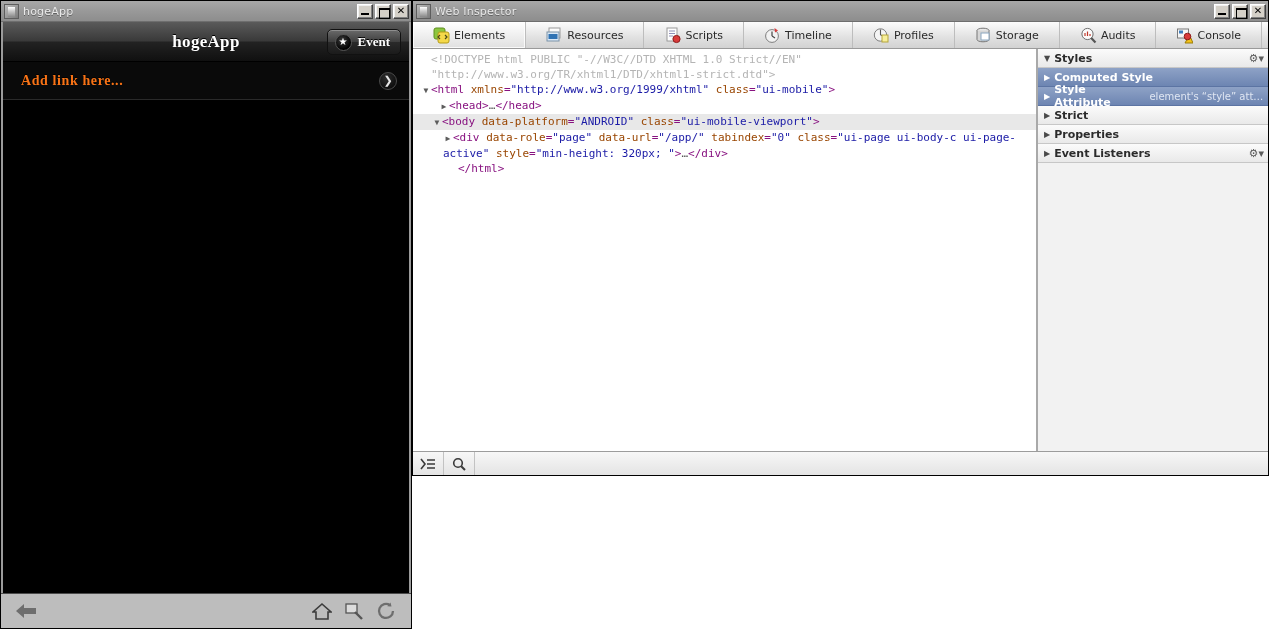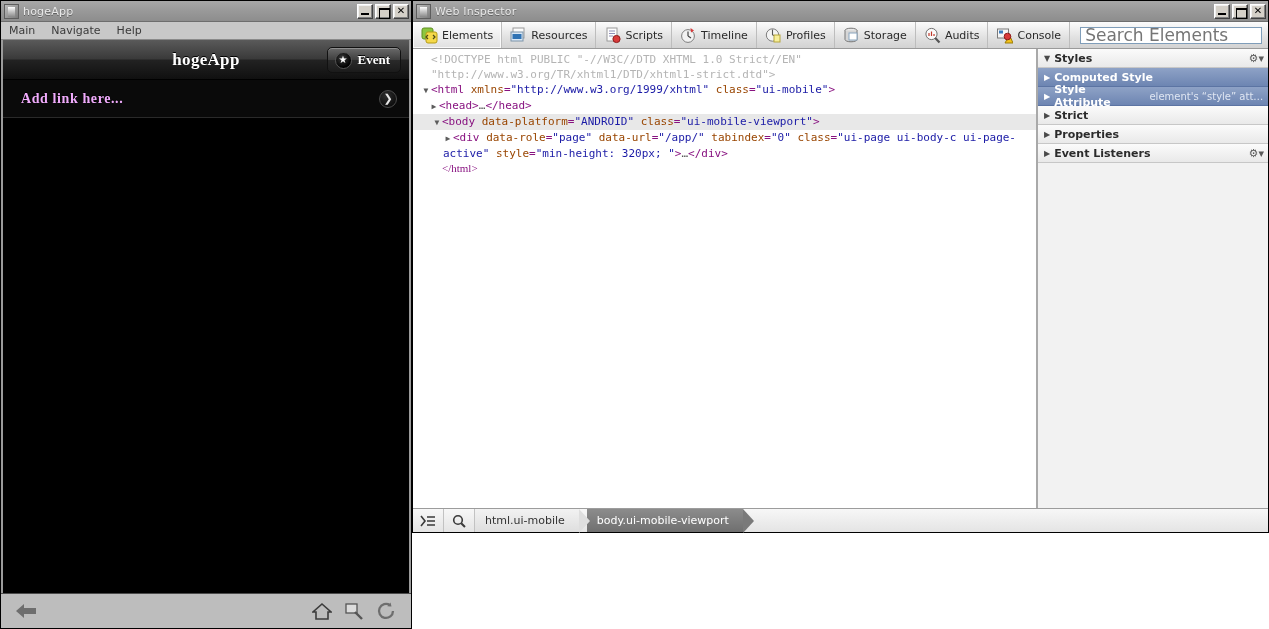--- a/index.html
+++ b/index.html
@@ -140,21 +140,21 @@
   .jqm-listitem {
     height: 38px;
     background: #0a0a0a;
     border-bottom: 1px solid #2a2a2a;
     display: flex; align-items: center;
     padding: 0 12px 0 18px;
     cursor: pointer;
   }
   .jqm-listitem .txt {
     flex: 1 1 auto;
-    color: #f0abfc;
+    color: #f97316;
     font-size: 14px;
     font-weight: bold;
     font-family: "Liberation Serif", serif;
     letter-spacing: .6px;
     text-shadow: 0 -1px 0 #000;
   }
   .chev {
     width: 18px; height: 18px; border-radius: 50%;
     border: 1px solid #4a4a4a;
     display: flex; align-items: center; justify-content: center;
@@ -173,32 +173,32 @@
   .app-bottombar .spacer { flex: 1 1 auto; }
   .nav-ico {
     width: 26px; height: 26px;
     display: flex; align-items: center; justify-content: center;
     color: #4f4f4f;
     cursor: pointer;
     margin-left: 6px;
   }
 
   
-  #inspector-window { left: 412px; top: 0; width: 857px; height: 533px; background:#1d4ed8;}
+  #inspector-window { left: 412px; top: 0; width: 857px; height: 476px; background:#1d4ed8;}
   .insp-toolbar {
     height: 27px;
     background: linear-gradient(to bottom, #fcfcfc 0%, #e3e3e3 55%, #d2d2d2 100%);
     border-bottom: 1px solid #9a9a9a;
     display: flex;
     align-items: stretch;
     flex: 0 0 auto;
   }
   .insp-tab {
     display: flex; align-items: center; gap: 4px;
-    padding: 0 8px;
+    padding: 0 20px;
     font-size: 11px;
     color: #2a2a2a;
     border-right: 1px solid #bdbdbd;
     cursor: pointer;
     white-space: nowrap;
   }
   .insp-tab.active {
     background: linear-gradient(to bottom,#ffffff,#e0e0e0);
     box-shadow: inset 0 0 0 1px rgba(255,255,255,.8);
   }
@@ -333,25 +333,20 @@
   <div class="titlebar">
     <div class="title-icon"></div>
     <div class="title-text">hogeApp</div>
     <div class="win-btns">
       <div class="win-btn gl-min"></div>
       <div class="win-btn gl-max"></div>
       <div class="win-btn gl-close">✕</div>
     </div>
   </div>
 
-  <div class="menubar">
-    <div class="mi">Main</div>
-    <div class="mi">Navigate</div>
-    <div class="mi">Help</div>
-  </div>
 
   <div class="app-viewport">
     <div class="jqm-header">
       <div class="jqm-title">hogeApp</div>
       <div class="jqm-login">
         <span class="star-badge">★</span>
         <span class="lbl">Event</span>
       </div>
     </div>
 
@@ -495,24 +490,24 @@
       <input class="search-inp" type="text" placeholder="Search Elements" style="">
     </div>
   </div>
 
   <div class="insp-body">
 
     <div class="dom-pane" id="dom-pane">
         <div class="dom-line" style="padding-left: 8px;"><span class="tw"></span><span class="c-doctype">&lt;!DOCTYPE html PUBLIC "-//W3C//DTD XHTML 1.0 Strict//EN"</span></div>
         <div class="dom-line" style="padding-left: 8px;"><span class="tw"></span><span class="c-doctype">"http://www.w3.org/TR/xhtml1/DTD/xhtml1-strict.dtd"&gt;</span></div>
         <div class="dom-line" style="padding-left: 8px;"><span class="tw">▼</span><span class="c-tag">&lt;html </span><span class="c-attr">xmlns</span><span class="c-punc">=</span><span class="c-val">"http://www.w3.org/1999/xhtml"</span><span class="c-tag"> </span><span class="c-attr">class</span><span class="c-punc">=</span><span class="c-val">"ui-mobile"</span><span class="c-tag">&gt;</span></div>
-        <div class="dom-line" style="padding-left: 16px;"><span class="tw">▶</span><span class="c-tag">&lt;head&gt;</span><span class="c-ell">…</span><span class="c-tag">&lt;/head&gt;</span></div>
+        <div class="dom-line" style="padding-left: 26px;"><span class="tw">▶</span><span class="c-tag">&lt;head&gt;</span><span class="c-ell">…</span><span class="c-tag">&lt;/head&gt;</span></div>
         <div class="dom-line selected" style="padding-left: 19px;"><span class="tw">▼</span><span class="c-tag">&lt;body </span><span class="c-attr">data-platform</span><span class="c-punc">=</span><span class="c-val">"ANDROID"</span><span class="c-tag"> </span><span class="c-attr">class</span><span class="c-punc">=</span><span class="c-val">"ui-mobile-viewport"</span><span class="c-tag">&gt;</span></div>
         <div class="dom-line" style="padding-left: 30px;"><span class="tw">▶</span><span class="c-tag">&lt;div </span><span class="c-attr">data-role</span><span class="c-punc">=</span><span class="c-val">"page"</span><span class="c-tag"> </span><span class="c-attr">data-url</span><span class="c-punc">=</span><span class="c-val">"/app/"</span><span class="c-tag"> </span><span class="c-attr">tabindex</span><span class="c-punc">=</span><span class="c-val">"0"</span><span class="c-tag"> </span><span class="c-attr">class</span><span class="c-punc">=</span><span class="c-val">"ui-page ui-body-c ui-page-active"</span><span class="c-tag"> </span><span class="c-attr">style</span><span class="c-punc">=</span><span class="c-val">"min-height: 320px; "</span><span class="c-tag">&gt;</span><span class="c-ell">…</span><span class="c-tag">&lt;/div&gt;</span></div>
-        <div class="dom-line" style="padding-left: 19px; font-family: Liberation Serif, serif;"><span class="tw"></span><span class="c-tag">&lt;/html&gt;</span></div>
+        <div class="dom-line" style="padding-left: 35px;"><span class="tw"></span><span class="c-tag">&lt;/html&gt;</span></div>
       </div>
 
     <div class="styles-pane">
       <div id="styles-sections">
           <div class="sec">
             <span class="tri">▼</span>
             <span>Styles</span>
             <span class="gear">⚙▾</span>
           </div>
           <div class="sec sel">
@@ -548,19 +543,15 @@
           <path d="M1 1 L5 6 L1 11" fill="none" stroke="#3a3a3a" stroke-width="1.6"></path>
           <path d="M7 2 h8 M7 6 h8 M7 10 h8" stroke="#3a3a3a" stroke-width="1.6"></path>
         </svg>
     </div>
     <div class="sb-btn">
       <svg width="14" height="14" viewBox="0 0 14 14">
           <circle cx="6" cy="6" r="4.3" fill="none" stroke="#3a3a3a" stroke-width="1.6"></circle>
           <path d="M9.2 9.2 L13 13" stroke="#3a3a3a" stroke-width="2"></path>
         </svg>
     </div>
-    <div class="crumbs" id="crumbs">
-        <div class="crumb">html.ui-mobile</div>
-        <div class="crumb cur">body.ui-mobile-viewport</div>
-      </div>
     <div class="crumb-tail"></div>
   </div>
 </div>
 
 </body></html>

